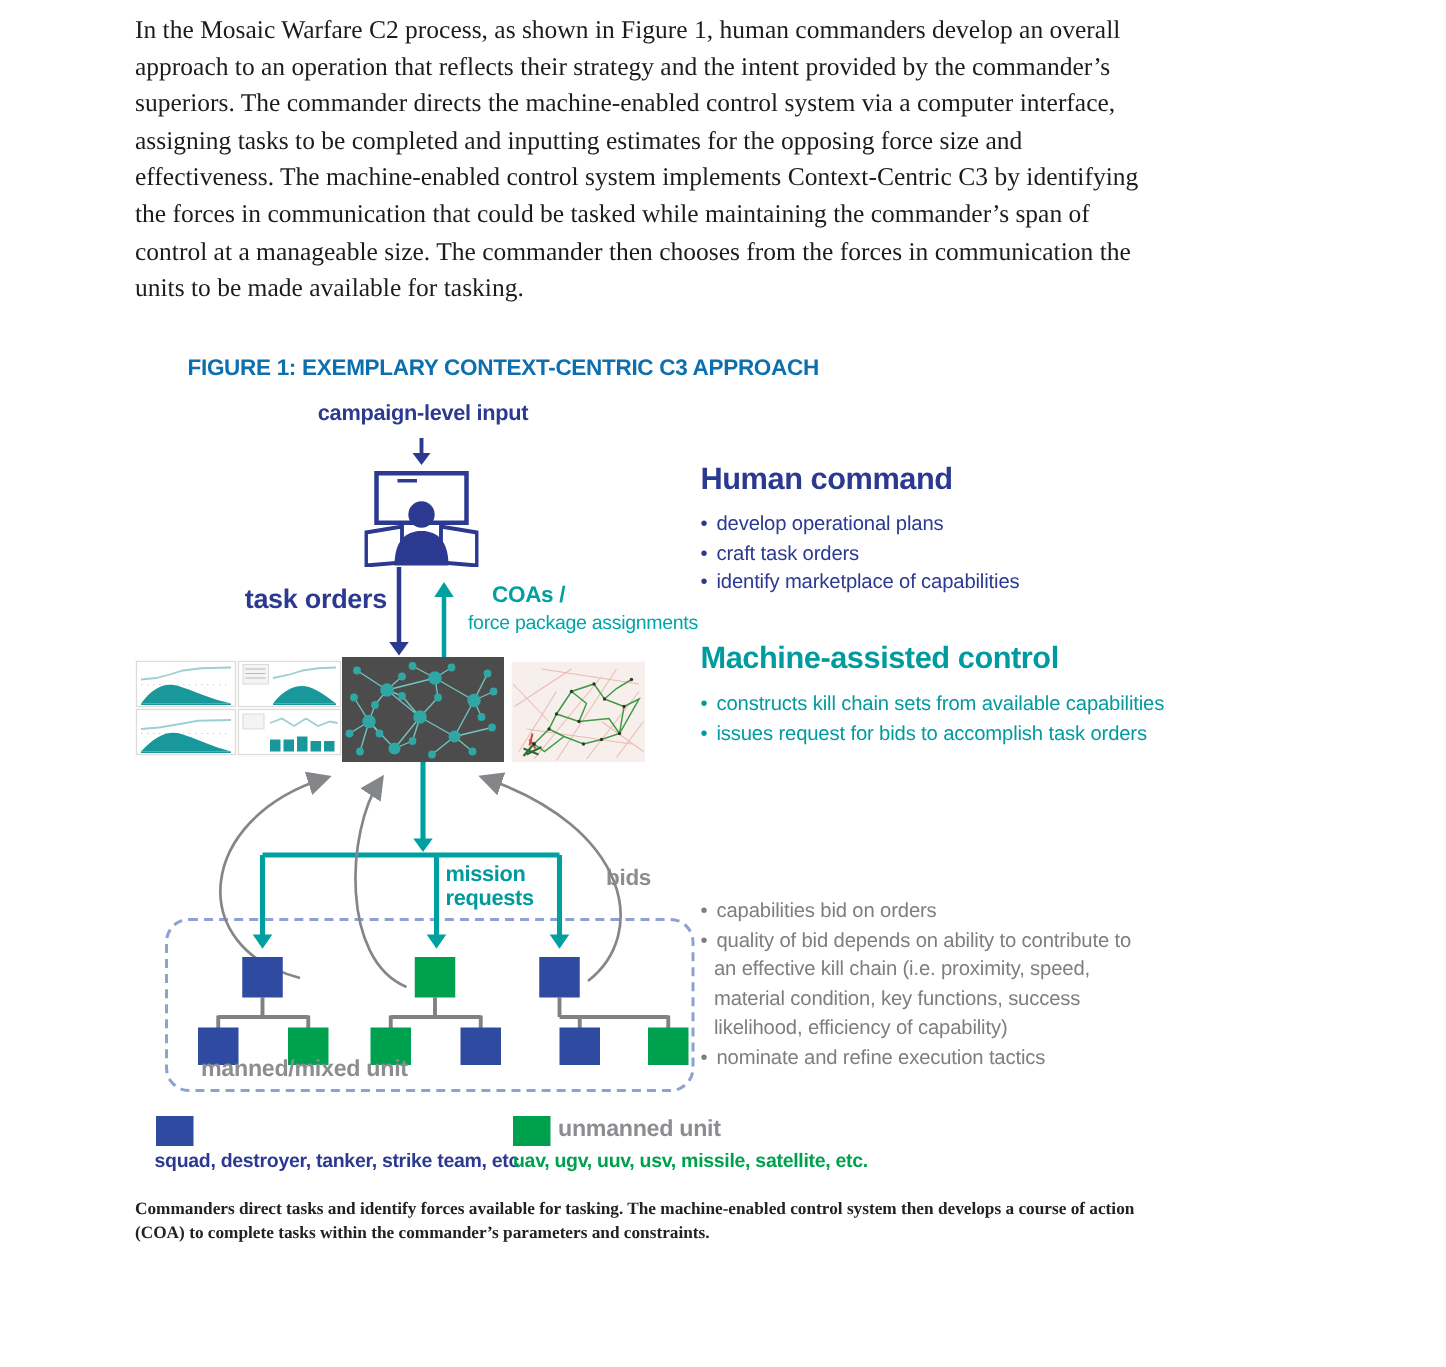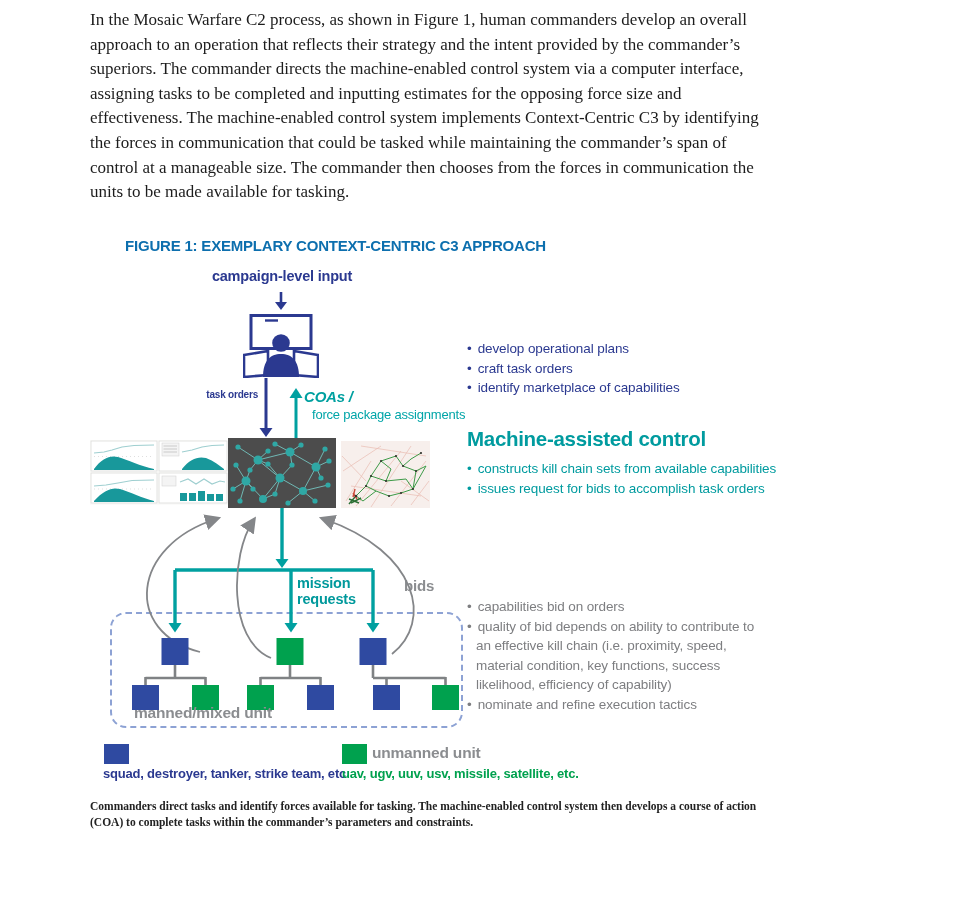--- a/index.html
+++ b/index.html
@@ -17,22 +17,22 @@
   .fig-title {
     left:90px; top:237px; font-size:15px; font-weight:bold;
     color:#0d6fae; letter-spacing:-0.2px;margin-left:35px;
   }
   .lbl { font-weight:bold; font-size:14.5px; letter-spacing:-0.2px; }
   .c-dkblue { color:#2b3990; }
   .c-teal   { color:#00a0a0; }
   .c-green  { color:#00a14e; }
   .c-gray   { color:#8b8d90; }
   .campaign-lbl { left:206px; top:268px; width:152px; text-align:center; }
-  .taskorders-lbl { left:146px; top:389px; width:112px; text-align:right; font-size:10px; }
-  .coas-lbl { left:304px; top:388px; font-size:15px;font-style:italic; }
+  .taskorders-lbl { left:146px; top:389px; width:112px; text-align:right; font-size:18px; }
+  .coas-lbl { left:328px; top:388px; font-size:15px; }
   .forcepkg-lbl { left:312px; top:407px; font-size:13px; font-weight:normal; color:#00a5a8; letter-spacing:-0.2px; }
   .mission-lbl { left:297px; top:576px; font-size:14.5px; line-height:15.5px; white-space:pre-line; color:#00999c; }
   .bids-lbl { left:404px; top:577px; font-size:15px; }
 
   .dashed-box {
     left:110px; top:612px; width:353px; height:116px;
     border:2px dashed #8da2d4; border-radius:16px; box-sizing:border-box;
   }
 
   .legend-swatch { width:25px; height:20px; }
@@ -288,20 +288,21 @@
   </svg>
 
   <div class="abs legend-swatch" style="left:104px; top:744px; background:#2f4aa1;"></div>
   <div class="abs legend-title" style="left:134px; top:704px;">manned/mixed unit</div>
   <div class="abs legend-sub c-dkblue" style="left:103px; top:766px;">squad, destroyer, tanker, strike team, etc</div>
 
   <div class="abs legend-swatch" style="left:342px; top:744px; background:#00a14e;"></div>
   <div class="abs legend-title" style="left:372px; top:744px;">unmanned unit</div>
   <div class="abs legend-sub c-green" style="left:342px; top:766px;">uav, ugv, uuv, usv, missile, satellite, etc.</div>
 
+  <div class="abs col-h c-dkblue" style="top:309px;">Human command</div>
   <ul class="abs col-ul ul-blue" style="top:339px;">
     <li>develop operational plans</li>
     <li>craft task orders</li>
     <li>identify marketplace of capabilities</li>
   </ul>
 
   <div class="abs col-h" style="top:428px; color:#009b9f;">Machine-assisted control</div>
   <ul class="abs col-ul ul-teal" style="top:459px;">
     <li>constructs kill chain sets from available capabilities</li>
     <li>issues request for bids to accomplish task orders</li>

